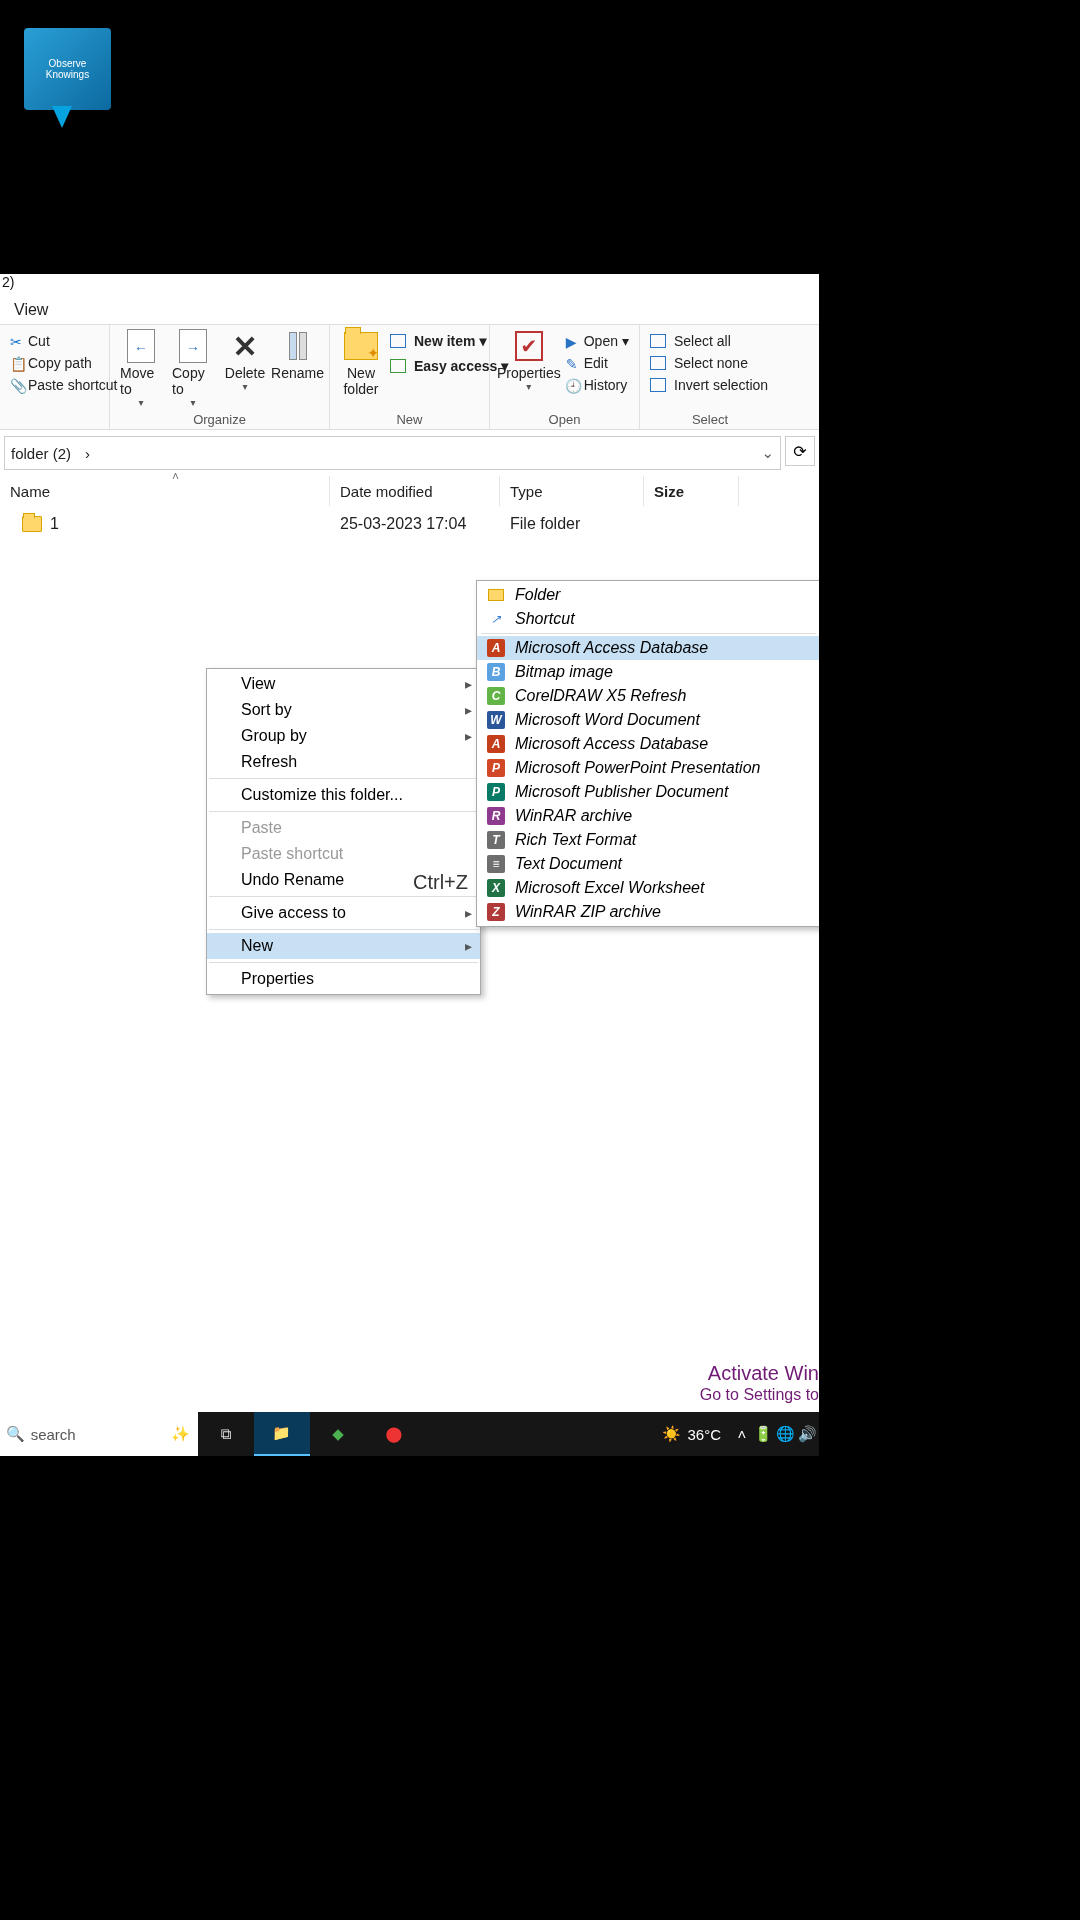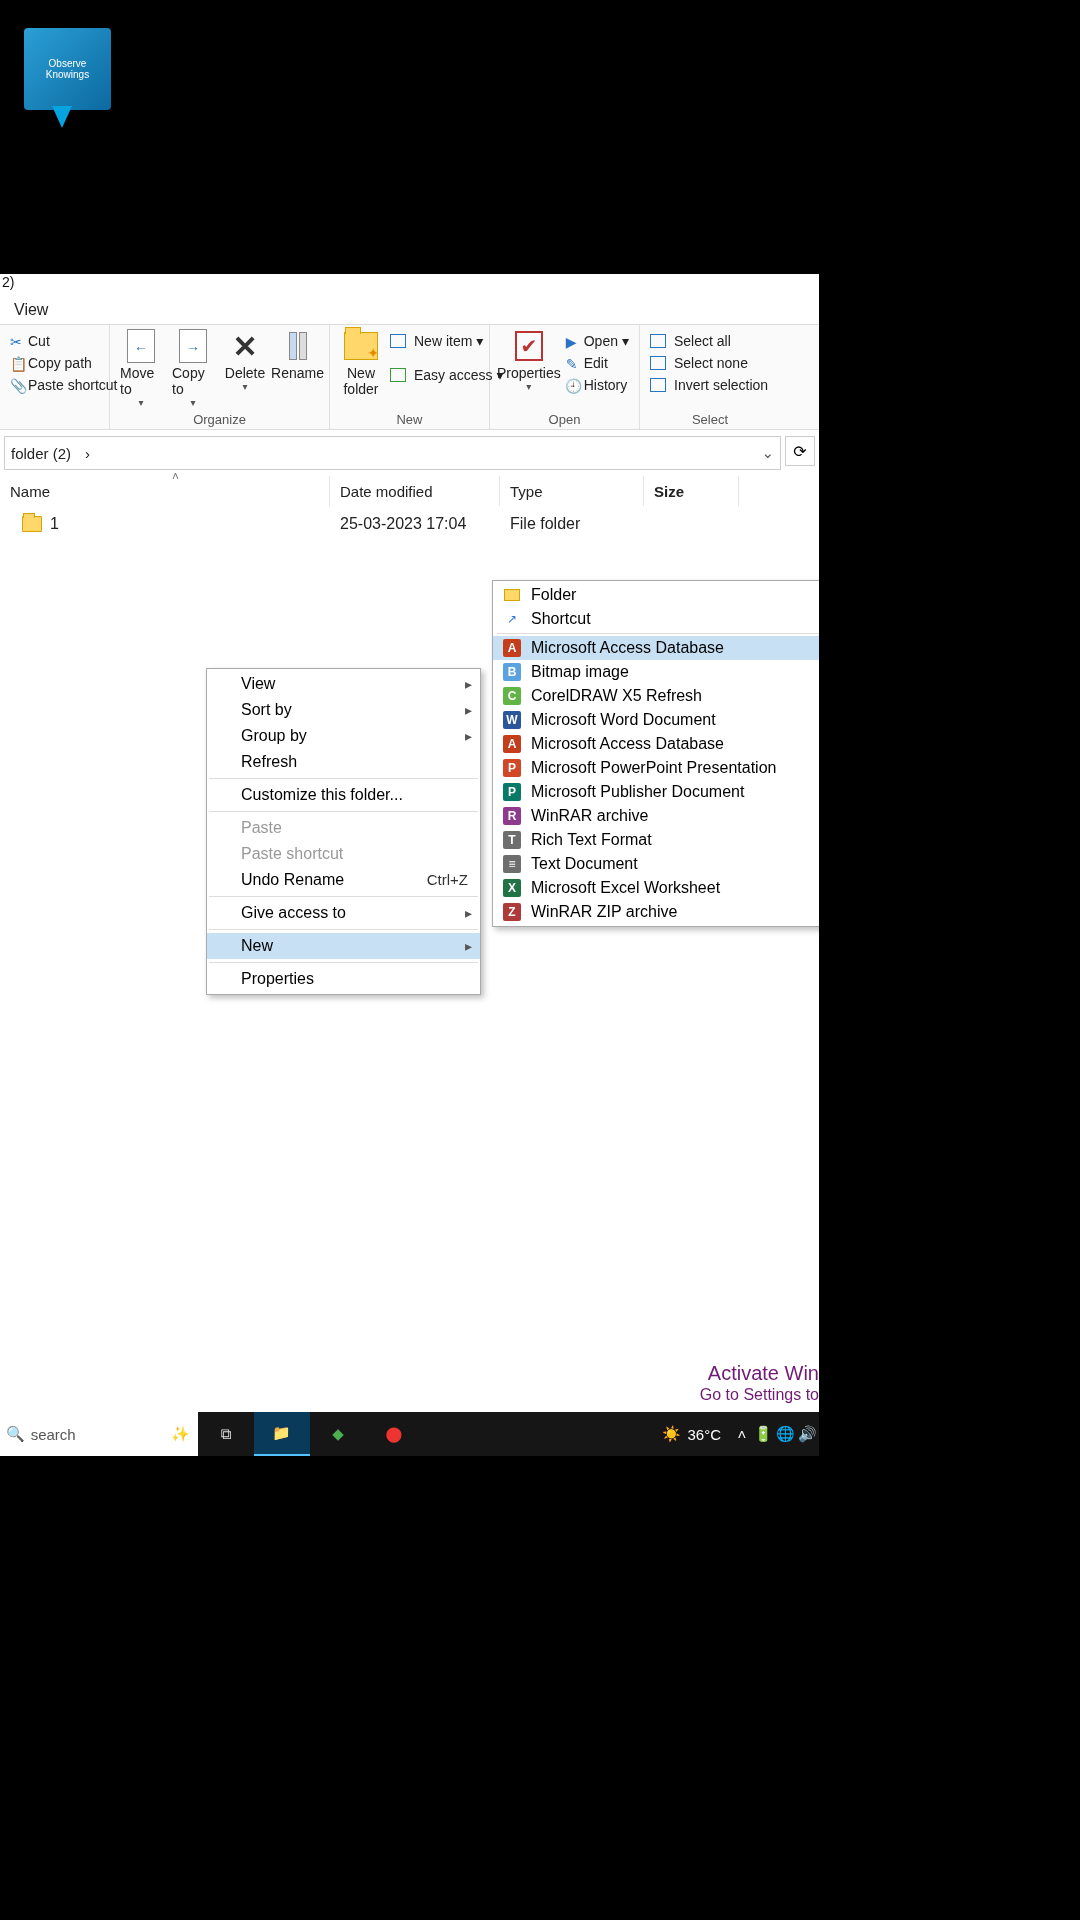--- a/index.html
+++ b/index.html
@@ -39,21 +39,21 @@
 
 .filerow { display:flex; height:36px; align-items:center; font-size:16px; color:#222; }
 .filerow .fname{ width:330px; display:flex; align-items:center; gap:8px; padding-left:22px;}
 .filerow .ficon { width:20px; height:16px; background:#ffd76a; border:1px solid #d9a400; border-radius:1px; position:relative;}
 .filerow .ficon::before{content:"";position:absolute;top:-4px;left:0;width:10px;height:4px;background:#ffd76a;border:1px solid #d9a400;border-bottom:none;}
 .filerow .fdate{width:170px;padding-left:10px;} .filerow .ftype{width:144px;padding-left:10px;}
 
 .ctxmenu { position:absolute; background:#fff; border:1px solid #aaa; box-shadow:3px 3px 6px rgba(0,0,0,.25); font-size:16px; color:#000; padding:2px 0;}
 .ctxmenu .mi{position:relative; padding:4px 38px 4px 34px; white-space:nowrap;}
 .ctxmenu .mi .chev{position:absolute;right:8px;top:5px;font-size:14px;color:#555;}
-.ctxmenu .mi .kb{position:absolute;right:12px;top:4px;font-size:15px;color:#333;margin-left:6px;}
+.ctxmenu .mi .kb{position:absolute;right:12px;top:4px;font-size:20px;color:#333;margin-left:6px;}
 .ctxmenu .sep{height:1px;background:#ddd;margin:3px 2px;}
 .ctxmenu .mi.dis{color:#999;}
 .ctxmenu .mi.hl{background:#c7e0f4;}
 
 .submenu{position:absolute;background:#fff;border:1px solid #aaa;box-shadow:3px 3px 6px rgba(0,0,0,.25);font-size:16px;color:#000;padding:2px 0;}
 .submenu .si{display:flex;align-items:center;gap:10px;padding:3px 30px 3px 10px;white-space:nowrap;}
 .submenu .si .pic{width:18px;height:18px;display:flex;align-items:center;justify-content:center;font-size:12px;}
 .submenu .si.hl{background:#c7e0f4;}
 .submenu .thin{height:1px;background:#ddd;margin:2px 4px;}
 
@@ -146,21 +146,21 @@
     </div>
 
     <div class="rgroup" style="width:160px;">
       <div class="body">
         <div class="bigbtn">
             <div class="bigic">
               <div class="folder-ic star"></div>
             </div>
             <span style="text-align:center;">New folder</span>
           </div>
-        <div style="display:flex;flex-direction:column;gap:14px;padding-top:4px;">
+        <div style="display:flex;flex-direction:column;gap:5px;padding-top:4px;font-weight:bold;">
           <div class="smallbtn"><span class="tiny-ic"></span><span>New item</span> ▾</div>
           <div class="smallbtn"><span class="tiny-ic" style="border-color:#3a9a3a"></span><span>Easy access</span> ▾</div>
         </div>
       </div>
       <div class="label">New</div>
     </div>
 
     <div class="rgroup" style="width:150px;">
       <div class="body">
         <div class="bigbtn caret">
@@ -248,21 +248,21 @@
       <div class="mi dis">Paste shortcut</div>
       <div class="mi">Undo Rename<span class="kb">Ctrl+Z</span></div>
       <div class="sep"></div>
       <div class="mi">Give access to<span class="chev">▸</span></div>
       <div class="sep"></div>
       <div class="mi hl">New<span class="chev">▸</span></div>
       <div class="sep"></div>
       <div class="mi">Properties</div>
     </div>
 
-  <div class="submenu" id="sub" style="top:306px;left:492px;width:345px;">
+  <div class="submenu" id="sub" style="top:306px;left:476px;width:345px;font-style:italic;">
       <div class="si">
         <span class="pic">
           <span style="display:inline-block;width:16px;height:12px;background:#ffd76a;border:1px solid #d9a400;"></span>
         </span>
         <span>Folder</span>
       </div>
       <div class="si">
         <span class="pic" style="color: rgb(58, 123, 213);">↗</span>
         <span>Shortcut</span>
       </div>

